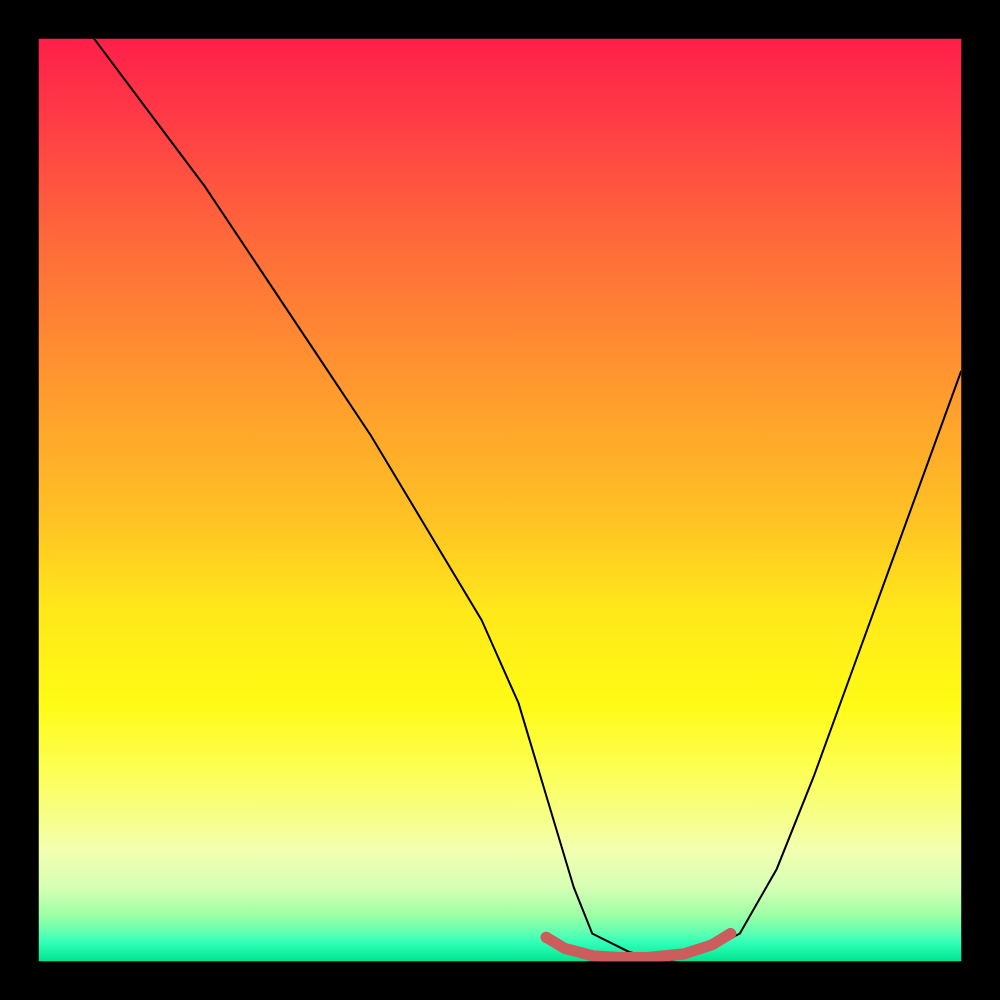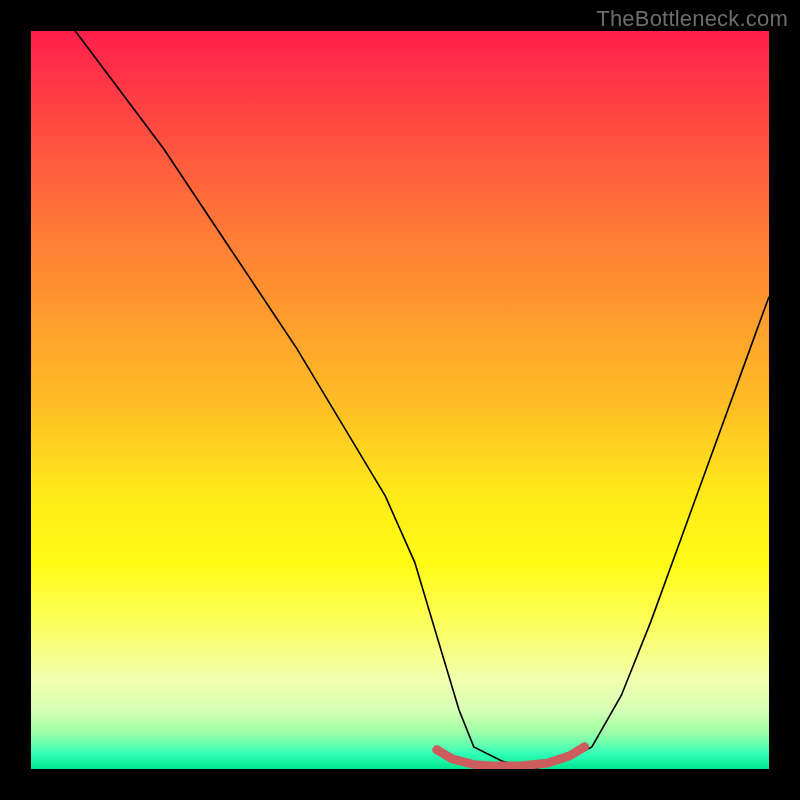--- a/index.html
+++ b/index.html
@@ -65,14 +65,13 @@
 
 <div class="frame">
   <div class="plot-area">
     <svg class="curve" viewBox="0 0 100 100" preserveAspectRatio="none">
       <path d="M0.00 -5.00 L6.00 0.00 L12.00 8.00 L18.00 16.00 L24.00 25.00 L30.00 34.00 L36.00 43.00 L42.00 53.00 L48.00 63.00 L52.00 72.00 L55.00 82.00 L58.00 92.00 L60.00 97.00 L64.00 99.00 L68.00 100.00 L72.00 99.00 L76.00 97.00 L80.00 90.00 L84.00 80.00 L88.00 69.00 L92.00 58.00 L96.00 47.00 L100.00 36.00" id="curvePath" fill="none" stroke="#000000" stroke-width="0.22"></path>
       <path d="M55.00 97.40 L57.00 98.60 L60.00 99.40 L63.00 99.60 L66.00 99.60 L70.00 99.20 L73.00 98.20 L75.00 97.00" id="bandPath" fill="none" stroke="#cd5c5c" stroke-width="1.2" stroke-linecap="round" stroke-linejoin="round"></path>
       <circle id="bandDotStart" r="0.6" fill="#cd5c5c" cx="55" cy="97.4"></circle>
       <circle id="bandDotEnd" r="0.6" fill="#cd5c5c" cx="75" cy="97"></circle>
     </svg>
   </div>
-  <div class="watermark">TheBottleneck.com</div>
 </div>
 
 </body></html>

